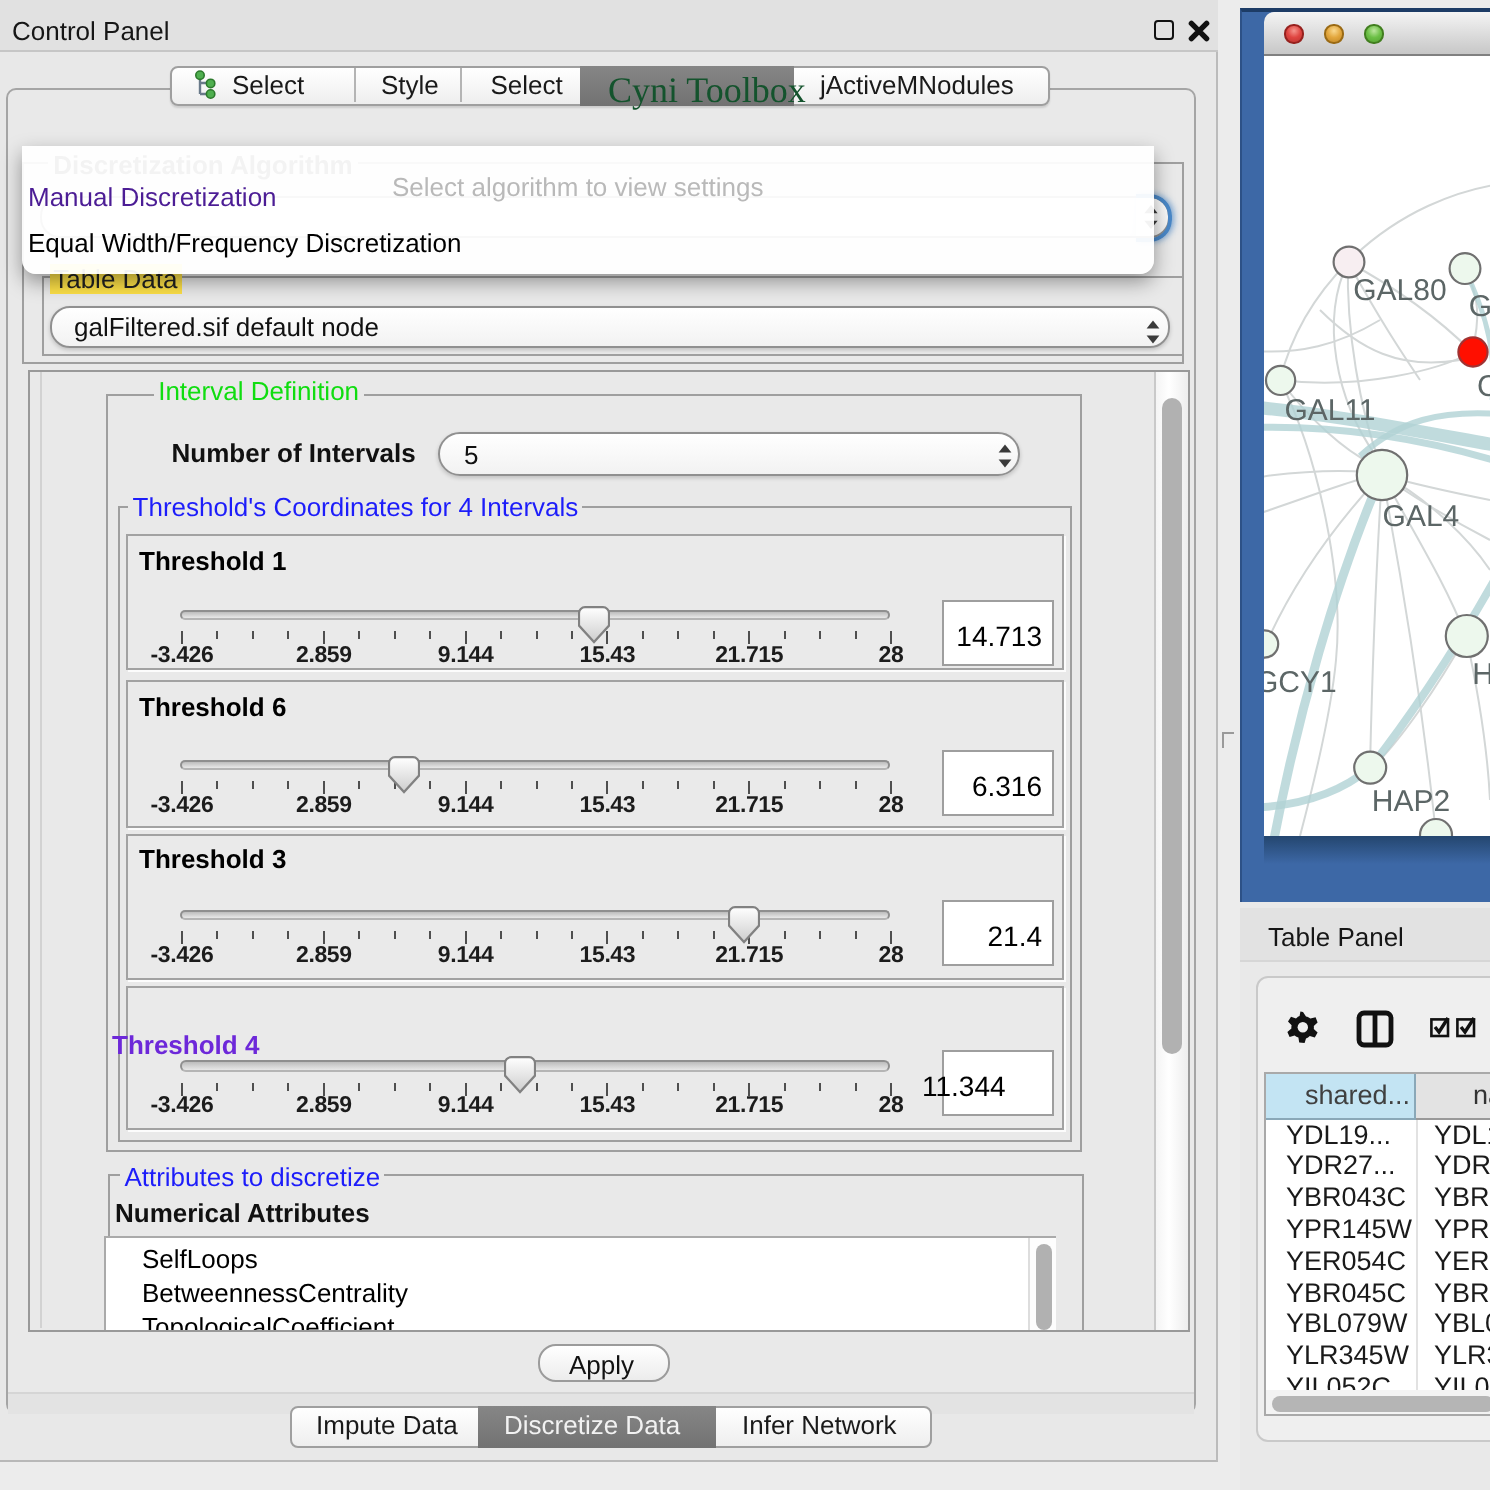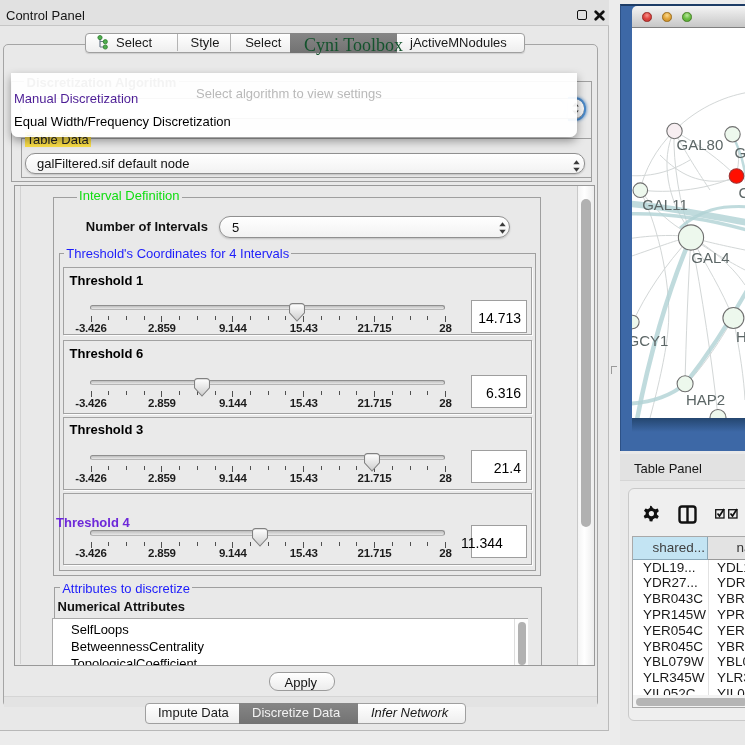--- a/index.html
+++ b/index.html
@@ -286,21 +286,21 @@
 
 <div class="abs" style="left:269px;top:672px;width:66px;height:19px;background:linear-gradient(#ffffff,#ececec);border:1px solid #9b9b9b;border-radius:9px;"></div>
 <div class="txt" style="left:284.5px;top:674.5px;font-size:13px;color:#111;">Apply</div>
 
 <div class="abs" style="left:4px;top:696px;width:593px;height:11px;background:#e3e3e3;border-top:1px solid #d5d5d5;"></div>
 
 <div class="abs" style="left:145px;top:703px;width:321px;height:20.5px;background:linear-gradient(#ffffff,#eeeeee);border:1px solid #9f9f9f;border-radius:4px;z-index:3;"></div>
 <div class="abs" style="left:239px;top:703px;width:119px;height:20.5px;background:linear-gradient(#868686,#727272);z-index:3;"></div>
 <div class="txt" style="left:158px;top:704.5px;font-size:13px;z-index:4;color:#1a1a1a;">Impute Data</div>
 <div class="txt" style="left:252px;top:704.5px;font-size:13px;z-index:4;color:#f2f2f2;">Discretize Data</div>
-<div class="txt" style="left:371px;top:704.5px;font-size:13px;z-index:4;color:#1a1a1a;font-style:italic;">Infer Network</div>
+<div class="txt" style="left:371px;top:704.5px;font-size:13px;z-index:4;color:#1a1a1a;">Infer Network</div>
 
 <div class="abs" style="left:620px;top:4px;width:125px;height:447px;background:#3d68a6;border-top:2px solid #1d3c66;border-left:1px solid #2d5186;"></div>
 
 <div class="abs" style="left:632px;top:6px;width:113px;height:21.5px;background:linear-gradient(#f4f4f4,#c7c7c7);border-bottom:1px solid #808080;border-top-left-radius:5px;"></div>
 <div class="abs" style="left:642px;top:12px;width:9.5px;height:9.5px;border-radius:50%;background:radial-gradient(circle at 50% 30%,#f5948c,#df4440 50%,#b93632);border:0.5px solid #96211e;"></div>
 <div class="abs" style="left:662px;top:12px;width:9.5px;height:9.5px;border-radius:50%;background:radial-gradient(circle at 50% 30%,#fad98e,#e2a63c 50%,#c08727);border:0.5px solid #9a6a14;"></div>
 <div class="abs" style="left:682px;top:12px;width:9.5px;height:9.5px;border-radius:50%;background:radial-gradient(circle at 50% 30%,#bce69e,#6bbf45 50%,#55a233);border:0.5px solid #417e1f;"></div>
 
 <div class="abs" style="left:632px;top:28px;width:113px;height:390px;background:#ffffff;overflow:hidden;">
 <svg width="113" height="390" viewBox="632 28 113 390">

